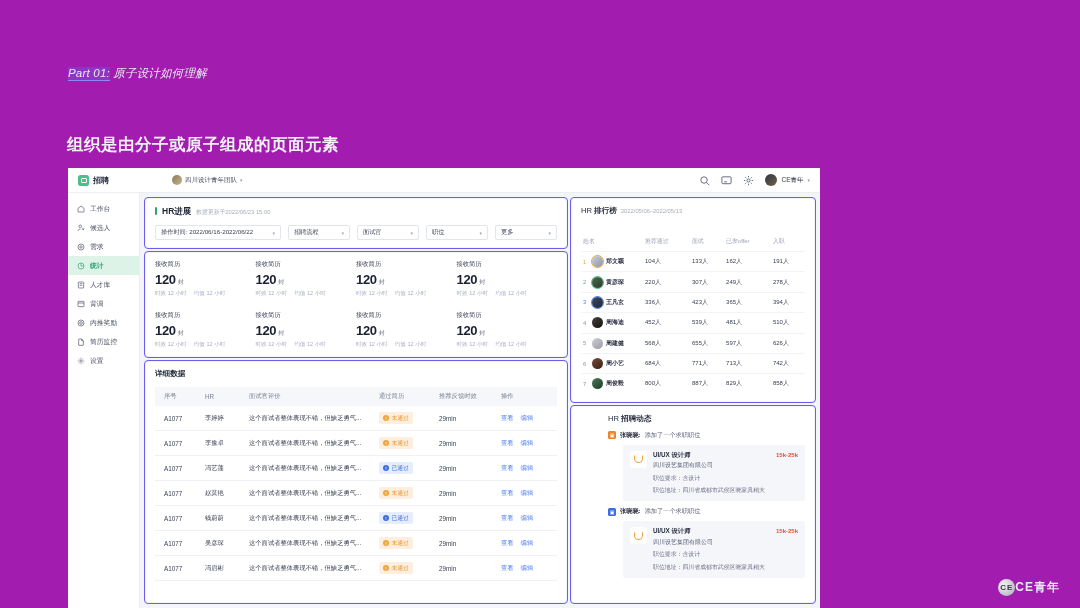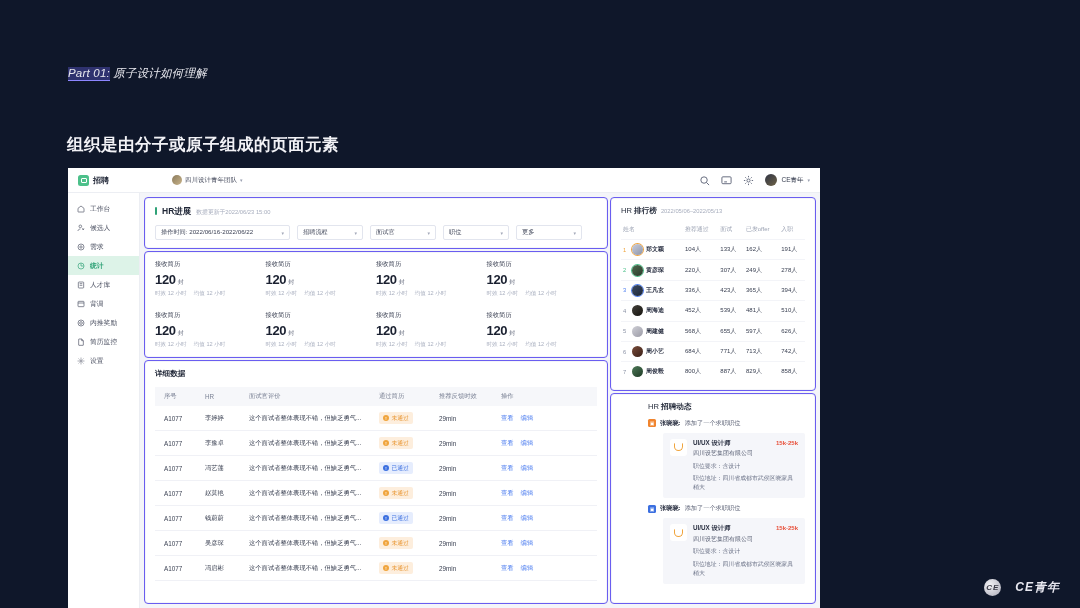--- a/index.html
+++ b/index.html
@@ -2,41 +2,41 @@
 <html><head>
 <meta charset="utf-8">
 <style>
   * { box-sizing: border-box; margin: 0; padding: 0; }
   html, body {
     width: 1080px; height: 608px;
     background: #0a0a0d;
     font-family: "Liberation Sans", "DejaVu Sans", sans-serif;
     overflow: hidden;
   }
-  .slide { position: relative; width: 1080px; height: 608px; background: #0f172a; }
+  .slide { position: relative; width: 1080px; height: 608px; background: #a21caf; }
 
   
   .eyebrow {
     position: absolute; left: 68px; top: 66px;
     font-size: 11.5px; color: #e9e9ef; font-style: italic;
     letter-spacing: .2px; white-space: nowrap;
   }
   .eyebrow .part { border-bottom: 1px solid #8d86ff; padding-bottom: 1px; background: rgba(110,99,240,.35); }
   .title {
     position: absolute; left: 66px; top: 90px;
     font-size: 31px; font-weight: bold; color: #ffffff; letter-spacing: 1px;
   }
   .subtitle {
     position: absolute; left: 67px; top: 134px;
     font-size: 16.5px; font-weight: bold; color: #f2f2f6; letter-spacing: .5px;
   }
   .watermark {
     position: absolute; right: 20px; bottom: 12px;
-    display: flex; align-items: center; gap: 14px;
-    color: #e8e8f0; font-size: 12px; font-weight: bold; letter-spacing: 1px; font-style: italic;
+    display: flex; align-items: center; gap: 0;
+    color: #e8e8f0; font-size: 12px; font-weight: bold; letter-spacing: 1px;
   }
   .wm-logo {
     width: 17px; height: 17px; border-radius: 50%;
     background: radial-gradient(circle at 35% 35%, #f3f3f6, #a9a9b6);
     color: #3a3a46; font-size: 8px; font-weight: bold;
     display: flex; align-items: center; justify-content: center;
   }
 
   
   .app {
@@ -88,21 +88,21 @@
     display: flex; align-items: center; gap: 5px;
     height: 19px; padding: 0 0 0 9px;
     font-size: 6.8px; color: #4d5263; white-space: nowrap;
   }
   .nav-item.active { background: #ddf3e8; color: #2fa277; font-weight: bold; }
   .nav-ic { width: 8px; height: 8px; flex: 0 0 8px; }
   .nav-ic svg { display: block; width: 8px; height: 8px; }
 
   
   .main { flex: 1; background: #f4f5f9; padding: 6px; display: flex; gap: 6px; }
-  .col-left { width: 460px; display: flex; flex-direction: column; gap: 6px; }
+  .col-left { width: 420px; display: flex; flex-direction: column; gap: 6px; }
   .col-right { flex: 1; display: flex; flex-direction: column; gap: 6px; }
 
   .organism { outline: 1.4px solid #6a5df0; outline-offset: 1.5px; }
 
   .card { background: #fff; border-radius: 2px; padding: 7px 9px; }
 
   
   .filter-title { display: flex; align-items: baseline; gap: 5px; margin-bottom: 7px; }
   .bar { width: 2px; height: 8px; background: #2fa277; border-radius: 1px; position: relative; top: 1px; }
   .ftitle { font-size: 8.5px; font-weight: bold; color: #1f2636; }
@@ -154,21 +154,21 @@
     display: inline-flex; align-items: center; justify-content: center;
     color: #fff; font-size: 4.4px; font-weight: bold;
   }
   .badge.fail { background: #fdeedd; color: #e8942e; }
   .badge.fail .dot { background: #f0a43c; }
   .badge.pass { background: #e6edfd; color: #3b6fe0; }
   .badge.pass .dot { background: #3b6fe0; }
   .lnk { color: #4f7ff0; margin-right: 7px; }
 
   
-  .rank-head { display: flex; align-items: baseline; gap: 4px; margin-bottom: 6px; }
+  .rank-head { display: flex; align-items: baseline; gap: 4px; margin-bottom: 18px; }
   .rank-title { font-size: 7.6px; color: #1f2636; }
   .rank-title b { font-weight: bold; }
   .rank-range { font-size: 5.8px; color: #a7adbd; }
   .rtbl { width: 100%; border-collapse: collapse; }
   .rtbl th {
     font-size: 5.9px; font-weight: normal; color: #9aa1b2;
     text-align: left; padding: 3px 2px 5px 2px; white-space: nowrap;
   }
   .rtbl td {
     font-size: 6px; color: #3a4052; padding: 4.2px 2px;

